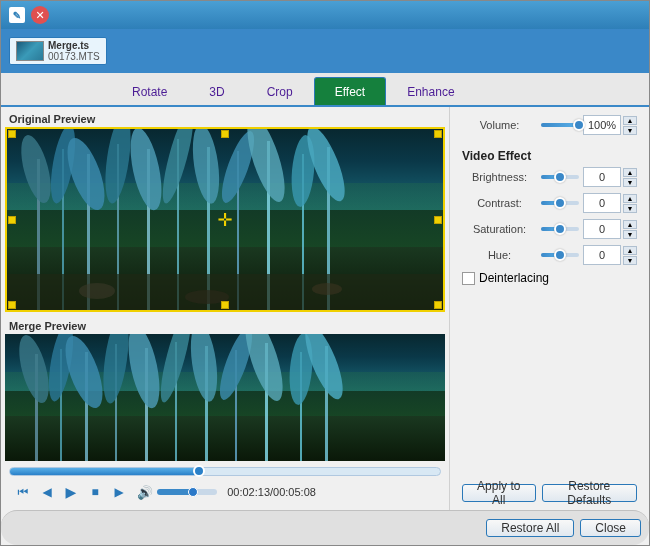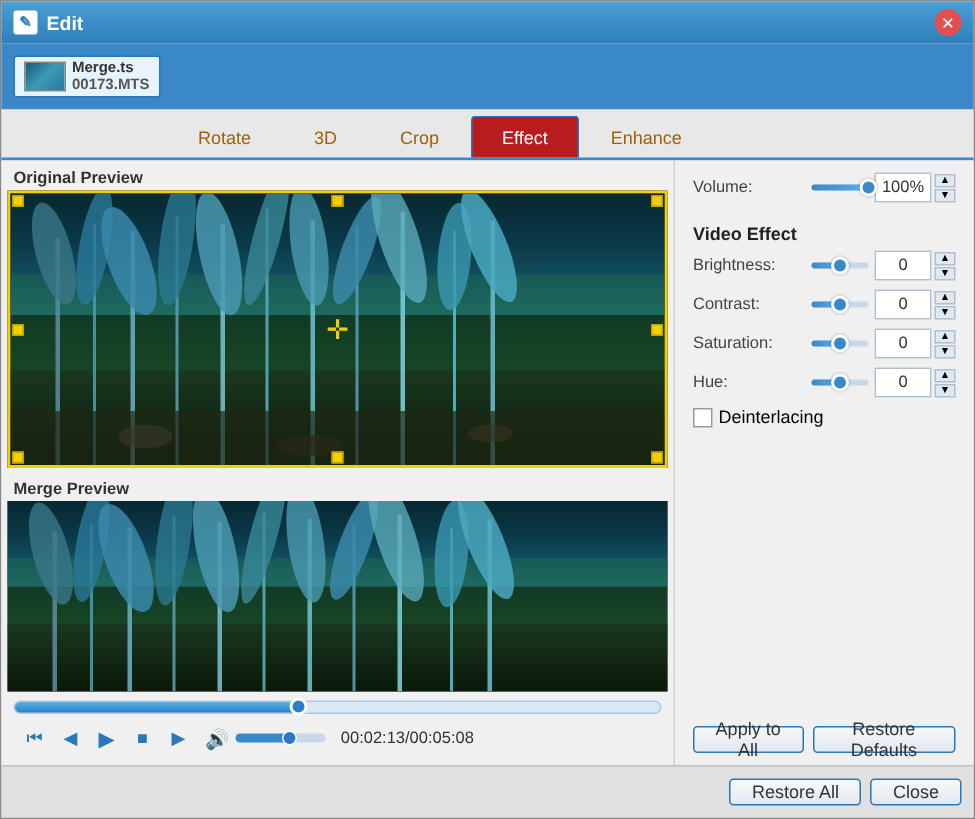--- a/index.html
+++ b/index.html
@@ -97,31 +97,31 @@
       border-bottom: 2px solid #3a88c8;
       display: flex;
       align-items: flex-end;
       padding: 0 110px;
       flex-shrink: 0;
       height: 34px;
     }
     .tab {
       padding: 4px 20px;
       font-size: 12px;
-      color: #a16207;
+      color: #4c1d95;
       cursor: pointer;
       border: 1px solid transparent;
       border-bottom: none;
       border-radius: 3px 3px 0 0;
       height: 28px;
       display: flex;
       align-items: center;
     }
     .tab.active {
-      background: #b91c1c;
+      background: #15803d;
       color: white;
       border-color: #2a78b8;
     }
     .main-content {
       display: flex;
       flex: 1;
       overflow: hidden;
       background: #f5f5f5;
     }
     .preview-area {
@@ -263,20 +263,21 @@
     .param-row {
       display: flex;
       align-items: center;
       margin-bottom: 6px;
     }
     .param-label {
       font-size: 11px;
       color: #444;
       width: 75px;
       flex-shrink: 0;
+      text-align: center;
     }
     .slider-track {
       flex: 1;
       height: 4px;
       background: #c8d8e8;
       border-radius: 2px;
       position: relative;
       margin: 0 4px;
     }
     .slider-fill {
@@ -387,39 +388,39 @@
     }
     .footer {
       display: flex;
       align-items: center;
       justify-content: flex-end;
       gap: 6px;
       padding: 8px;
       background: #e0e0e0;
       border-top: 1px solid #c0c0c0;
       flex-shrink: 0;
+      border-radius: 16px;
     }
   </style>
 </head>
 <body>
 
 <div class="window">
 
   <div class="title-bar">
     <div class="title-bar-icon">✎</div>
-    <span class="title-text">Edit</span>
     <button class="title-close">✕</button>
   </div>
 
   <div class="file-bar">
     <div class="file-item">
       <div class="file-thumb"></div>
       <div>
         <div class="file-name">Merge.ts</div>
-        <div class="file-name" style="font-weight:bold;font-size:10px;color:#555;">00173.MTS</div>
+        <div class="file-name" style="font-weight:normal;font-size:10px;color:#555;">00173.MTS</div>
       </div>
     </div>
   </div>
 
   <div class="tab-bar">
     <div class="tab">Rotate</div>
     <div class="tab">3D</div>
     <div class="tab">Crop</div>
     <div class="tab active">Effect</div>
     <div class="tab">Enhance</div>

